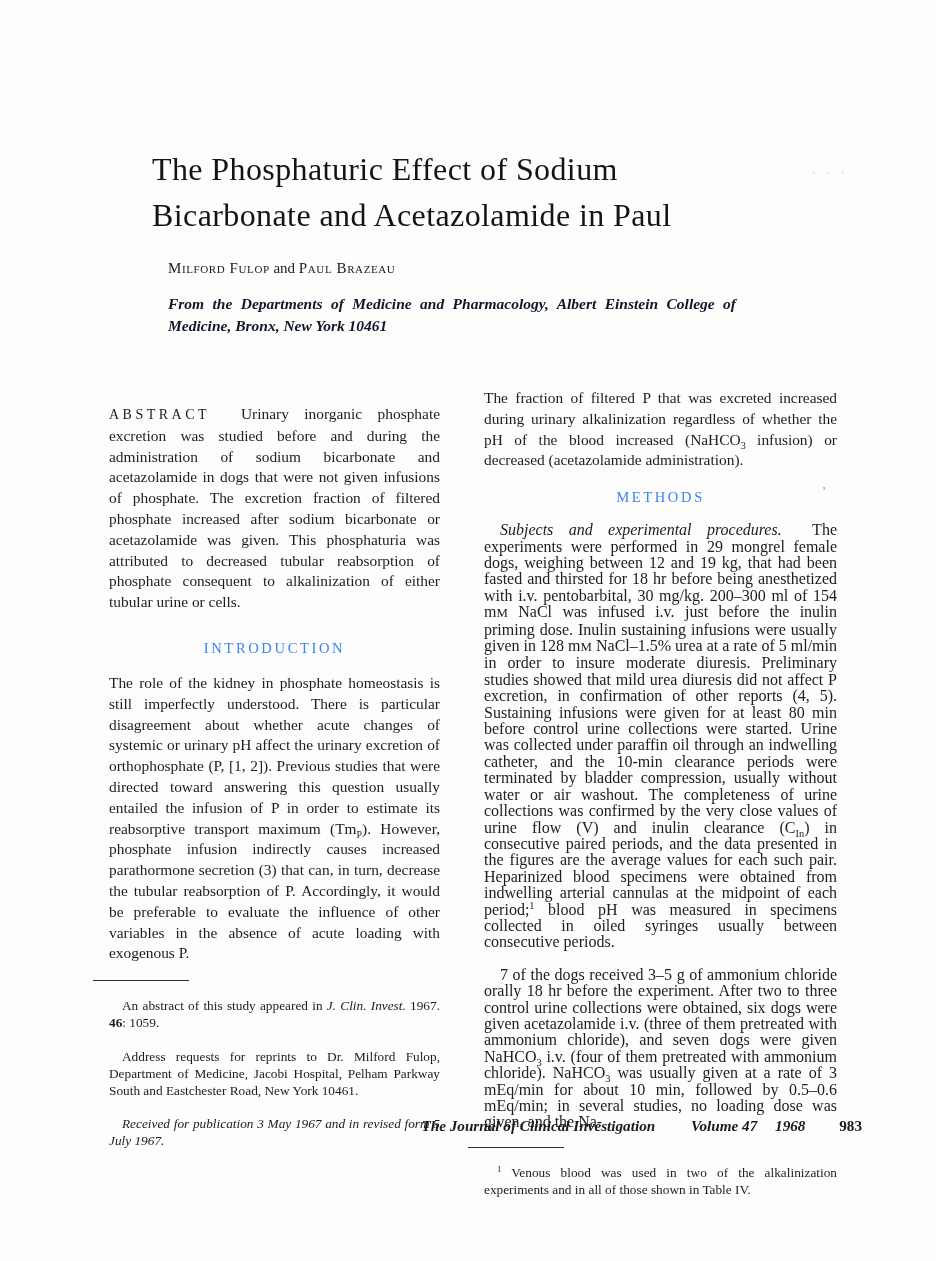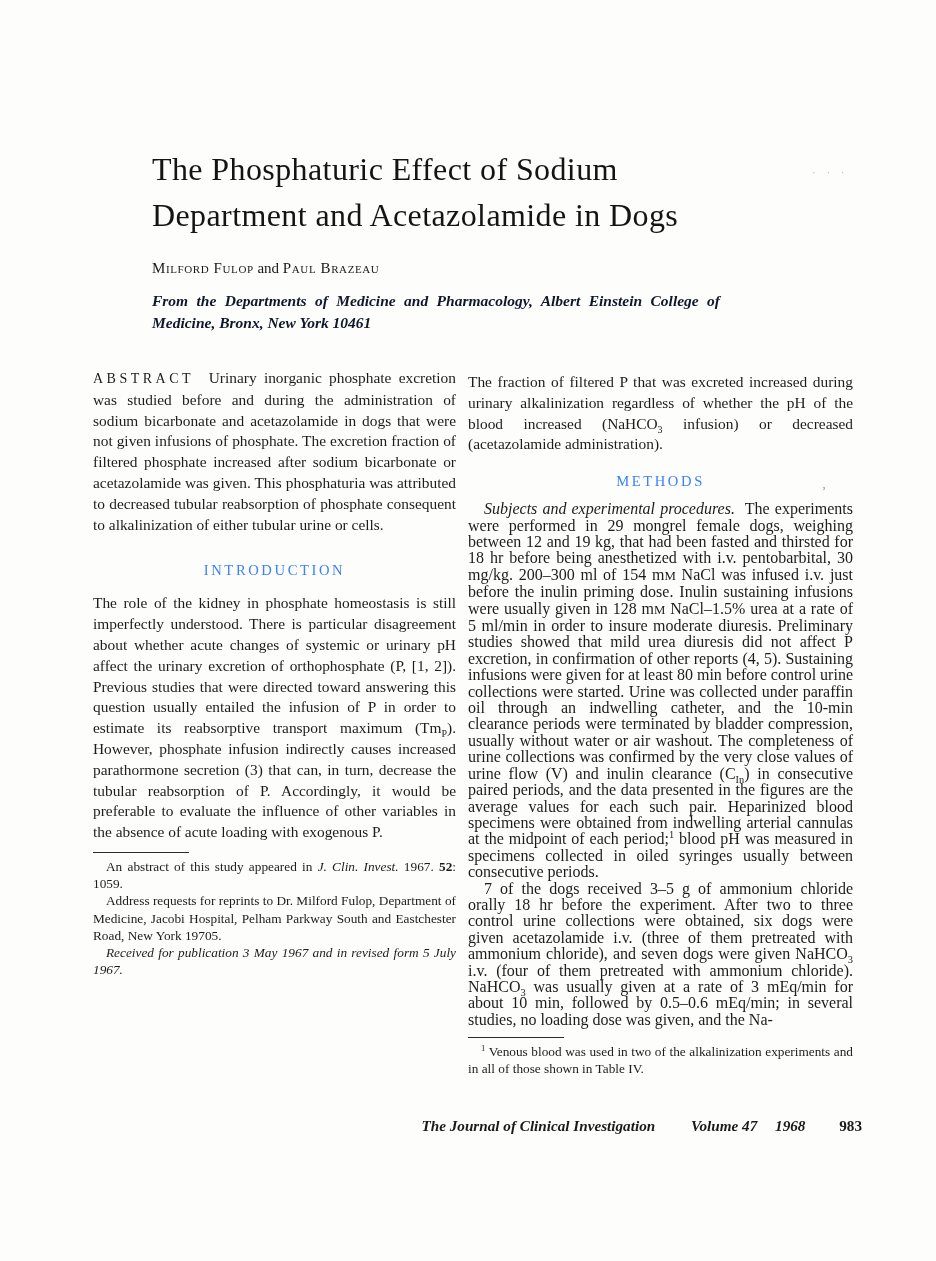--- a/index.html
+++ b/index.html
@@ -21,24 +21,24 @@
   }
   .authors { margin-top: 22px; font-size: 15px; color: #1a1a1a; }
   .sc { font-variant: small-caps; letter-spacing: 0.6px; }
   .affiliation {
     margin-top: 13px; width: 568px;
     font-style: italic; font-weight: bold;
     font-size: 15.5px; line-height: 21.5px; color: #0f172a;
   }
 
   
-  .col-left  { position: absolute; left: 93px;  top: 368px; width: 363px; }
+  .col-left  { position: absolute; left: 93px;  top: 388px; width: 363px; }
   .col-right { position: absolute; left: 468px; top: 372px; width: 385px; }
 
-  p { margin: 0; text-align: justify; }
+  p { margin: 16px; text-align: justify; }
   .body-text { font-size: 15.4px; line-height: 20.8px; }
   .indent { text-indent: 16px; }
   .para-gap { margin-top: 0px; }
 
   .abstract-label { letter-spacing: 3.5px; font-size: 14px; }
 
   .section-heading {
     text-align: center; font-weight: 400;
     font-size: 14.6px; letter-spacing: 2.6px;
     margin: 27px 0 14px 0; color: #3b82f6; text-indent: 0;
@@ -75,36 +75,36 @@
   .artifact2 { position: absolute; color: #8f8c88; font-size: 12px; }
 </style>
 </head>
 <body>
 
 <div class="page">
 
   <div class="header">
     <p class="title-line">
       <span>The Phosphaturic Effect of Sodium</span><br>
-      <span>Department and Acetazolamide in Dogs</span>
+      <span>Bicarbonate and Acetazolamide in Paul</span>
     </p>
     <p class="authors"><span class="sc">Milford Fulop</span><span> and </span><span class="sc">Paul Brazeau</span></p>
     <p class="affiliation">From the Departments of Medicine and Pharmacology, Albert Einstein College of Medicine, Bronx, New York 10461</p>
   </div>
 
   <div class="col-left">
     <p class="body-text"><span class="abstract-label">ABSTRACT</span><span>&nbsp;&nbsp;Urinary inorganic phosphate excretion was studied before and during the administration of sodium bicarbonate and acetazolamide in dogs that were not given infusions of phosphate. The excretion fraction of filtered phosphate increased after sodium bicarbonate or acetazolamide was given. This phosphaturia was attributed to decreased tubular reabsorption of phosphate consequent to alkalinization of either tubular urine or cells.</span></p>
 
     <p class="section-heading">INTRODUCTION</p>
 
     <p class="body-text">The role of the kidney in phosphate homeostasis is still imperfectly understood. There is particular disagreement about whether acute changes of systemic or urinary pH affect the urinary excretion of orthophosphate (P, [1, 2]). Previous studies that were directed toward answering this question usually entailed the infusion of P in order to estimate its reabsorptive transport maximum (Tm<sub>P</sub>). However, phosphate infusion indirectly causes increased parathormone secretion (3) that can, in turn, decrease the tubular reabsorption of P. Accordingly, it would be preferable to evaluate the influence of other variables in the absence of acute loading with exogenous P.</p>
 
     <div class="fn-rule"></div>
-    <p class="footnote">An abstract of this study appeared in <i>J. Clin. Invest.</i> 1967. <b>52</b>: 1059.</p>
-    <p class="footnote">Address requests for reprints to Dr. Milford Fulop, Department of Medicine, Jacobi Hospital, Pelham Parkway South and Eastchester Road, New York 19705.</p>
+    <p class="footnote">An abstract of this study appeared in <i>J. Clin. Invest.</i> 1967. <b>46</b>: 1059.</p>
+    <p class="footnote">Address requests for reprints to Dr. Milford Fulop, Department of Medicine, Jacobi Hospital, Pelham Parkway South and Eastchester Road, New York 10461.</p>
     <p class="footnote"><i>Received for publication 3 May 1967 and in revised form 5 July 1967.</i></p>
   </div>
 
   <div class="col-right">
     <p class="body-text">The fraction of filtered P that was excreted increased during urinary alkalinization regardless of whether the pH of the blood increased (NaHCO<sub>3</sub> infusion) or decreased (acetazolamide administration).</p>
 
     <p class="section-heading">METHODS</p>
 
     <p class="small-text indent"><i>Subjects and experimental procedures.</i>&nbsp; The experiments were performed in 29 mongrel female dogs, weighing between 12 and 19 kg, that had been fasted and thirsted for 18 hr before being anesthetized with i.v. pentobarbital, 30 mg/kg. 200–300 ml of 154 m<span class="mcap">M</span> NaCl was infused i.v. just before the inulin priming dose. Inulin sustaining infusions were usually given in 128 m<span class="mcap">M</span> NaCl–1.5% urea at a rate of 5 ml/min in order to insure moderate diuresis. Preliminary studies showed that mild urea diuresis did not affect P excretion, in confirmation of other reports (4, 5). Sustaining infusions were given for at least 80 min before control urine collections were started. Urine was collected under paraffin oil through an indwelling catheter, and the 10-min clearance periods were terminated by bladder compression, usually without water or air washout. The completeness of urine collections was confirmed by the very close values of urine flow (V) and inulin clearance (C<sub>In</sub>) in consecutive paired periods, and the data presented in the figures are the average values for each such pair. Heparinized blood specimens were obtained from indwelling arterial cannulas at the midpoint of each period;<sup>1</sup> blood pH was measured in specimens collected in oiled syringes usually between consecutive periods.</p>
     <p class="small-text indent">7 of the dogs received 3–5 g of ammonium chloride orally 18 hr before the experiment. After two to three control urine collections were obtained, six dogs were given acetazolamide i.v. (three of them pretreated with ammonium chloride), and seven dogs were given NaHCO<sub>3</sub> i.v. (four of them pretreated with ammonium chloride). NaHCO<sub>3</sub> was usually given at a rate of 3 mEq/min for about 10 min, followed by 0.5–0.6 mEq/min; in several studies, no loading dose was given, and the Na-</p>

